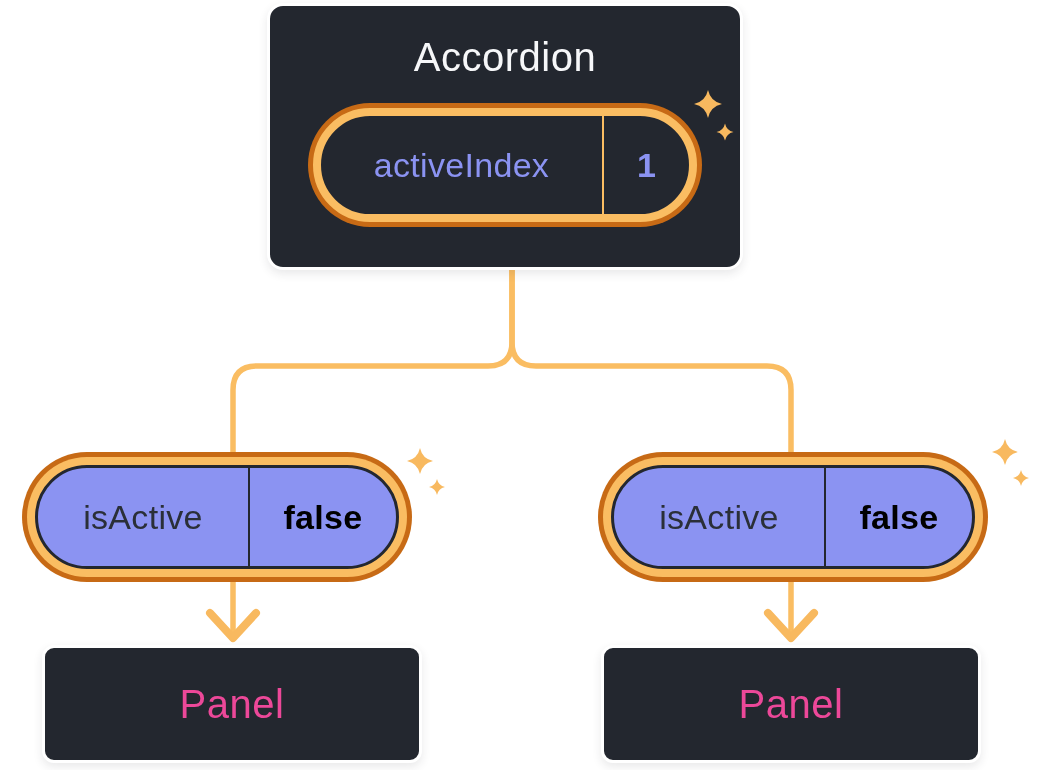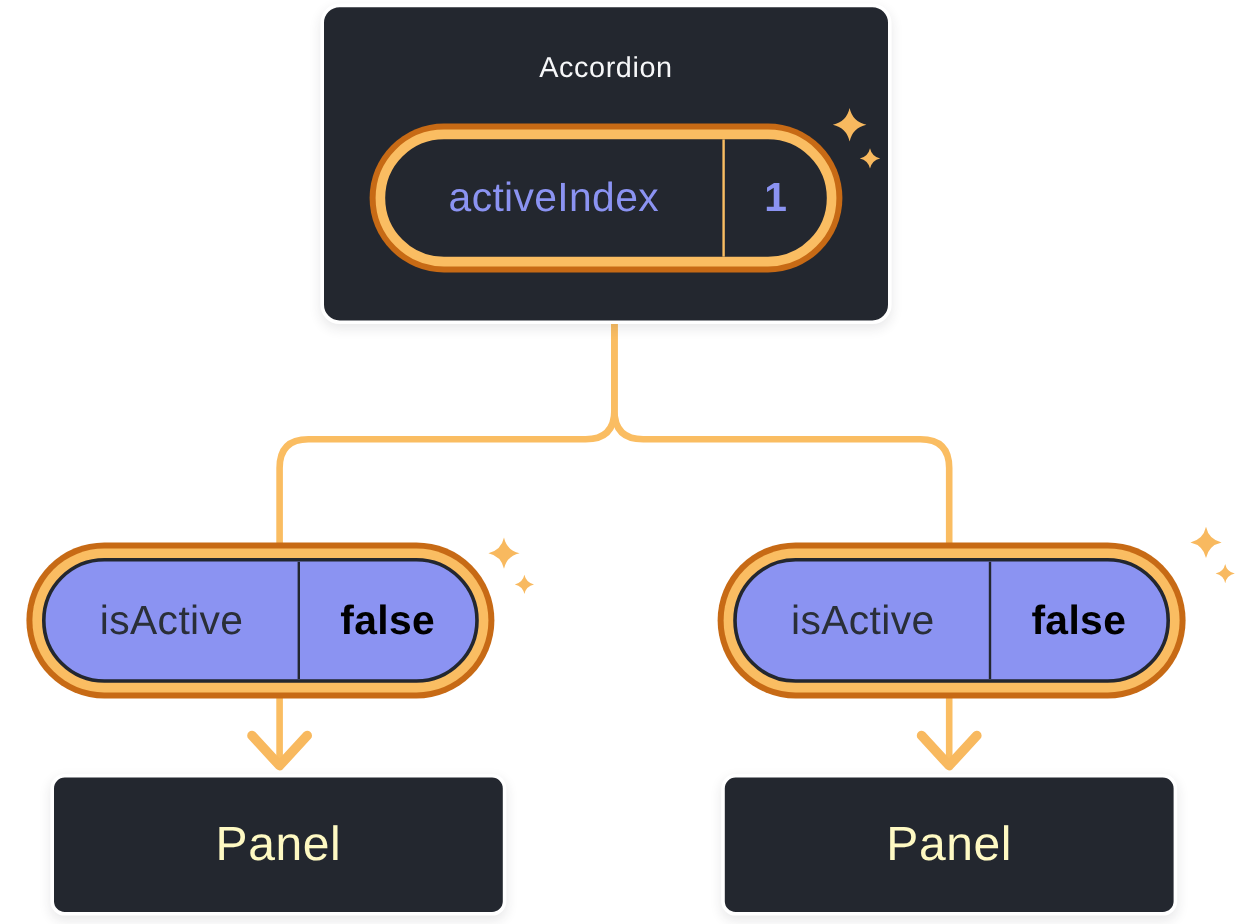--- a/index.html
+++ b/index.html
@@ -17,27 +17,27 @@
   .sparkle{fill:#F8B95F;}
 
   .box{
     position:absolute;box-sizing:border-box;z-index:2;
     background:#23272F;border:3px solid #FFFFFF;
     box-shadow:0 4px 10px rgba(35,39,47,0.10);
   }
   .accordion-box{left:267px;top:3px;width:476px;height:267px;border-radius:16px;}
   .box-title{
     position:absolute;left:0;right:0;top:27px;text-align:center;
-    color:#F6F7F9;font-size:24px;font-weight:500;line-height:48px;letter-spacing:0.5px;
+    color:#F6F7F9;font-size:40px;font-weight:500;line-height:48px;letter-spacing:0.5px;
   }
   .panel-box{width:380px;height:118px;border-radius:12px;top:645px;
     display:flex;align-items:center;justify-content:center;}
   .panel-left{left:42px;}
   .panel-right{left:601px;}
-  .panel-title{color:#fef9c3;font-size:40px;font-weight:500;letter-spacing:0.5px;}
+  .panel-title{color:#ec4899;font-size:40px;font-weight:500;letter-spacing:0.5px;}
 
   .pill{
     position:absolute;box-sizing:border-box;z-index:3;border-radius:999px;
     display:flex;align-items:stretch;overflow:hidden;
   }
   .state-pill{
     left:313px;top:108px;width:384px;height:114px;
     background:#23272F;border:8px solid #FABD62;
     box-shadow:0 0 0 5px #C76A15;
   }

